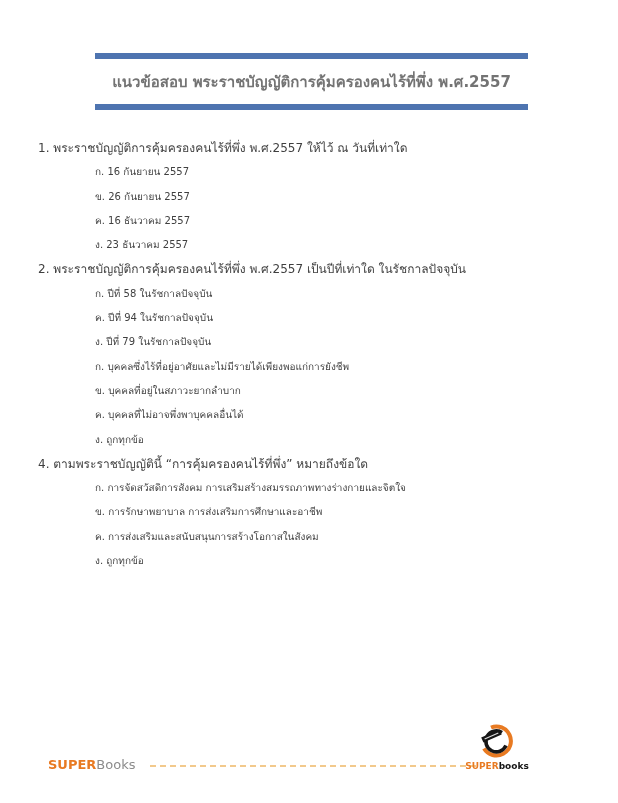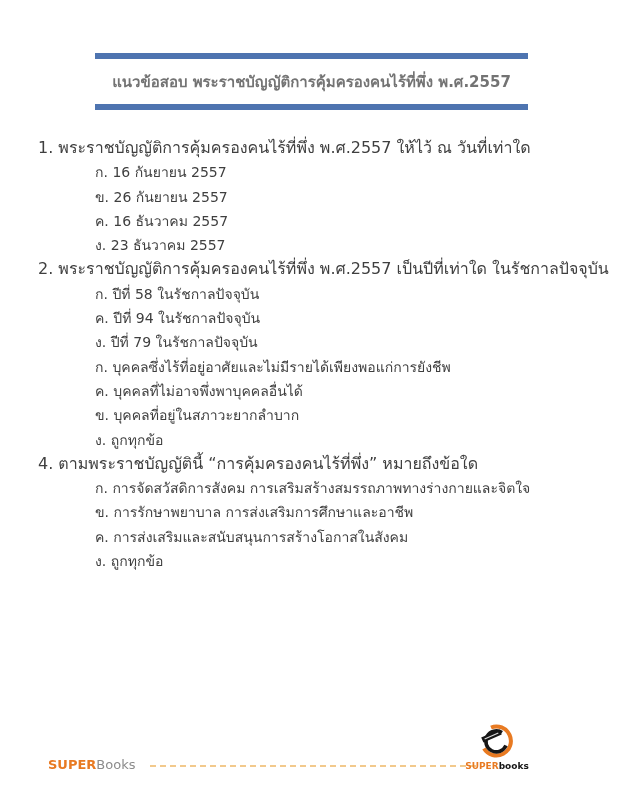--- a/index.html
+++ b/index.html
@@ -42,28 +42,28 @@
   .questions {
     position: absolute;
     top: 136px;
     left: 0;
     width: 618px;
   }
   .q-text {
     padding-left: 38px;
     padding-right: 24px;
     line-height: 24.3px;
-    font-size: 16px;
+    font-size: 12px;
     white-space: nowrap;
   }
   .option {
     padding-left: 95px;
     padding-right: 44px;
     line-height: 24.3px;
-    font-size: 14px;
+    font-size: 10px;
     white-space: nowrap;
   }
 
   
   .footer {
     position: absolute;
     left: 0;
     top: 722px;
     width: 618px;
     height: 60px;
@@ -135,22 +135,22 @@
         <div class="option">ง. 23 ธันวาคม 2557</div>
       </div>
       <div class="question">
         <div class="q-text">2. พระราชบัญญัติการคุ้มครองคนไร้ที่พึ่ง พ.ศ.2557 เป็นปีที่เท่าใด ในรัชกาลปัจจุบัน</div>
         <div class="option">ก. ปีที่ 58 ในรัชกาลปัจจุบัน</div>
         <div class="option">ค. ปีที่ 94 ในรัชกาลปัจจุบัน</div>
         <div class="option">ง. ปีที่ 79 ในรัชกาลปัจจุบัน</div>
       </div>
       <div class="question">
         <div class="option">ก. บุคคลซึ่งไร้ที่อยู่อาศัยและไม่มีรายได้เพียงพอแก่การยังชีพ</div>
+        <div class="option">ข. บุคคลที่อยู่ในสภาวะยากลำบาก</div>
         <div class="option">ค. บุคคลที่ไม่อาจพึ่งพาบุคคลอื่นได้</div>
-        <div class="option">ข. บุคคลที่อยู่ในสภาวะยากลำบาก</div>
         <div class="option">ง. ถูกทุกข้อ</div>
       </div>
       <div class="question">
         <div class="q-text">4. ตามพระราชบัญญัตินี้ “การคุ้มครองคนไร้ที่พึ่ง” หมายถึงข้อใด</div>
         <div class="option">ก. การจัดสวัสดิการสังคม การเสริมสร้างสมรรถภาพทางร่างกายและจิตใจ</div>
         <div class="option">ข. การรักษาพยาบาล การส่งเสริมการศึกษาและอาชีพ</div>
         <div class="option">ค. การส่งเสริมและสนับสนุนการสร้างโอกาสในสังคม</div>
         <div class="option">ง. ถูกทุกข้อ</div>
       </div>
     </main>

